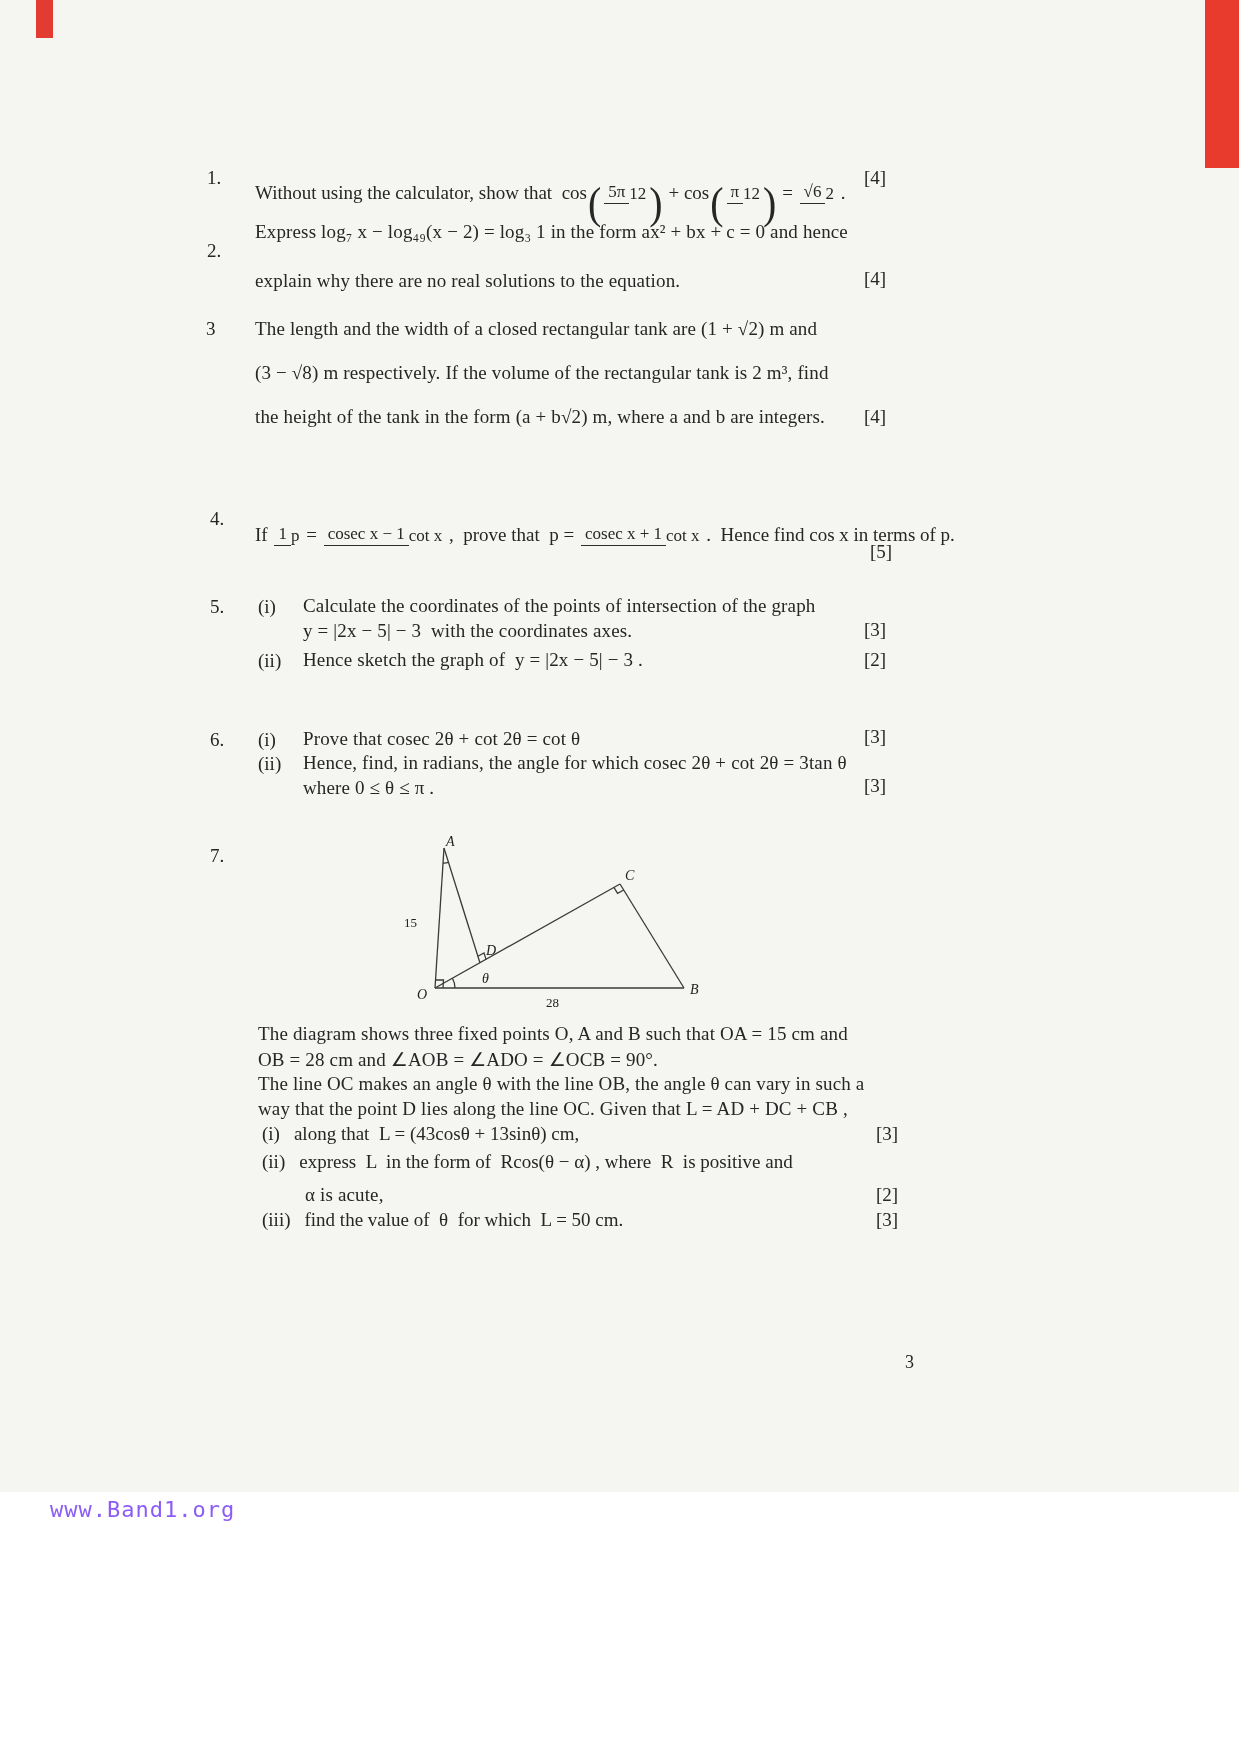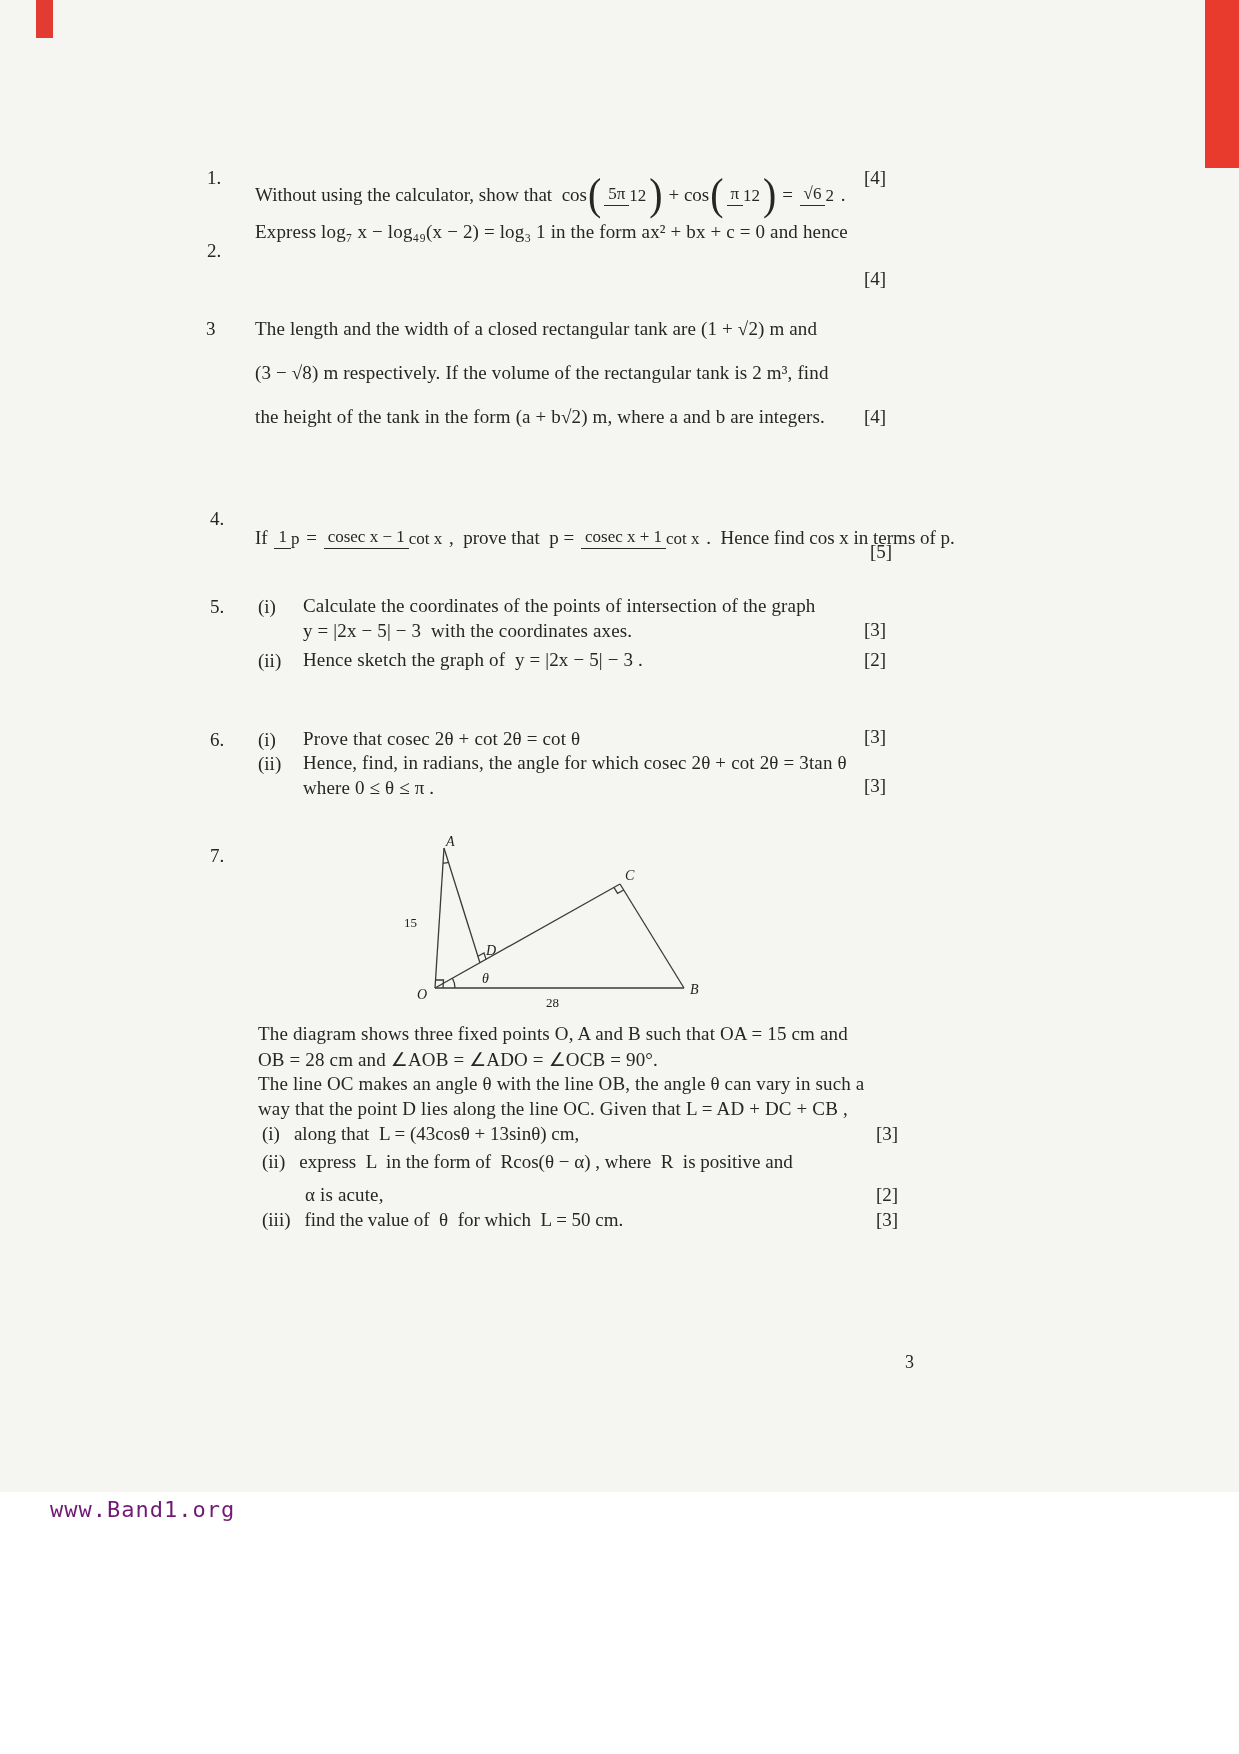--- a/index.html
+++ b/index.html
@@ -14,37 +14,37 @@
     background:#f5f5f1;
   }
   .artifact-tl { position:absolute; left:36px; top:0; width:17px; height:38px; background:#e23b31; }
   .artifact-tr { position:absolute; left:1205px; top:0; width:34px; height:168px; background:#e93a2e; }
 
   .qnum   { position:absolute; font-size:19px; }
   .line   { position:absolute; font-size:19px; white-space:pre; letter-spacing:0.15px; }
   .marks  { position:absolute; font-size:19px; }
   .sub-label { position:absolute; font-size:19px; }
 
-  .mathrow { position:absolute; display:flex; align-items:center; font-size:19px;margin-top:20px; }
+  .mathrow { position:absolute; display:flex; align-items:flex-end; font-size:19px; }
   .mathrow .t { white-space:pre; }
   .frac { display:inline-flex; align-items:center; font-size:17px; line-height:1.15; margin:0 2px; }
   .frac .top { border-bottom:1px solid #2c2c2c; padding:0 4px 1px; }
   .frac .bot { padding-top:1px; }
   .bigp { font-size:210%; font-weight:400; line-height:0; margin:0 1px; transform:scaleY(1.1); display:inline-block; }
 
   .item { position:absolute; display:flex; gap:14px; font-size:19px; white-space:pre; }
 
   .diagram { position:absolute; left:398px; top:835px; }
   .diagram line, .diagram polyline, .diagram path { stroke:#3a3a3a; stroke-width:1.3; fill:none; }
   .diagram text { font-family:"Liberation Serif", serif; fill:#222; font-size:14px; }
   .diagram text.num { font-size:13px; font-style:normal; }
   .diagram text.var { font-style:italic; }
 
   .pagenum { position:absolute; left:905px; top:1352px; font-size:18px; }
-  .footer  { position:absolute; left:50px; top:1497px; font-family:"DejaVu Sans Mono", monospace; font-size:22px; color:#701a75; letter-spacing:1px; }
+  .footer  { position:absolute; left:50px; top:1497px; font-family:"DejaVu Sans Mono", monospace; font-size:22px; color:#8b5cf6; letter-spacing:1px; }
 </style>
 </head>
 <body>
 
 <div class="page">
   <div class="scan-area"></div>
   <div class="artifact-tl"></div>
   <div class="artifact-tr"></div>
 
   <div class="qnum" style="left:207px; top:167px">1.</div>
@@ -69,20 +69,21 @@
     <span class="frac">
         <span class="top">√6</span>
         <span class="bot">2</span>
       </span>
     <span class="t"> .</span>
   </div>
   <div class="marks" style="left:864px; top:167px">[4]</div>
 
   <div class="qnum" style="left:207px; top:240px">2.</div>
   <div class="line" style="left:255px; top:221px">Express log₇ x − log₄₉(x − 2) = log₃ 1 in the form ax² + bx + c = 0 and hence</div>
+  <div class="line" style="left:255px; top:270px">explain why there are no real solutions to the equation.</div>
   <div class="marks" style="left:864px; top:268px">[4]</div>
 
   <div class="qnum" style="left:206px; top:318px">3</div>
   <div class="line" style="left:255px; top:318px">The length and the width of a closed rectangular tank are (1 + √2) m and</div>
   <div class="line" style="left:255px; top:362px">(3 − √8) m respectively. If the volume of the rectangular tank is 2 m³, find</div>
   <div class="line" style="left:255px; top:406px">the height of the tank in the form (a + b√2) m, where a and b are integers.</div>
   <div class="marks" style="left:864px; top:406px">[4]</div>
 
   <div class="qnum" style="left:210px; top:508px">4.</div>
   <div class="mathrow" style="left:255px; top:490px; height:56px">

